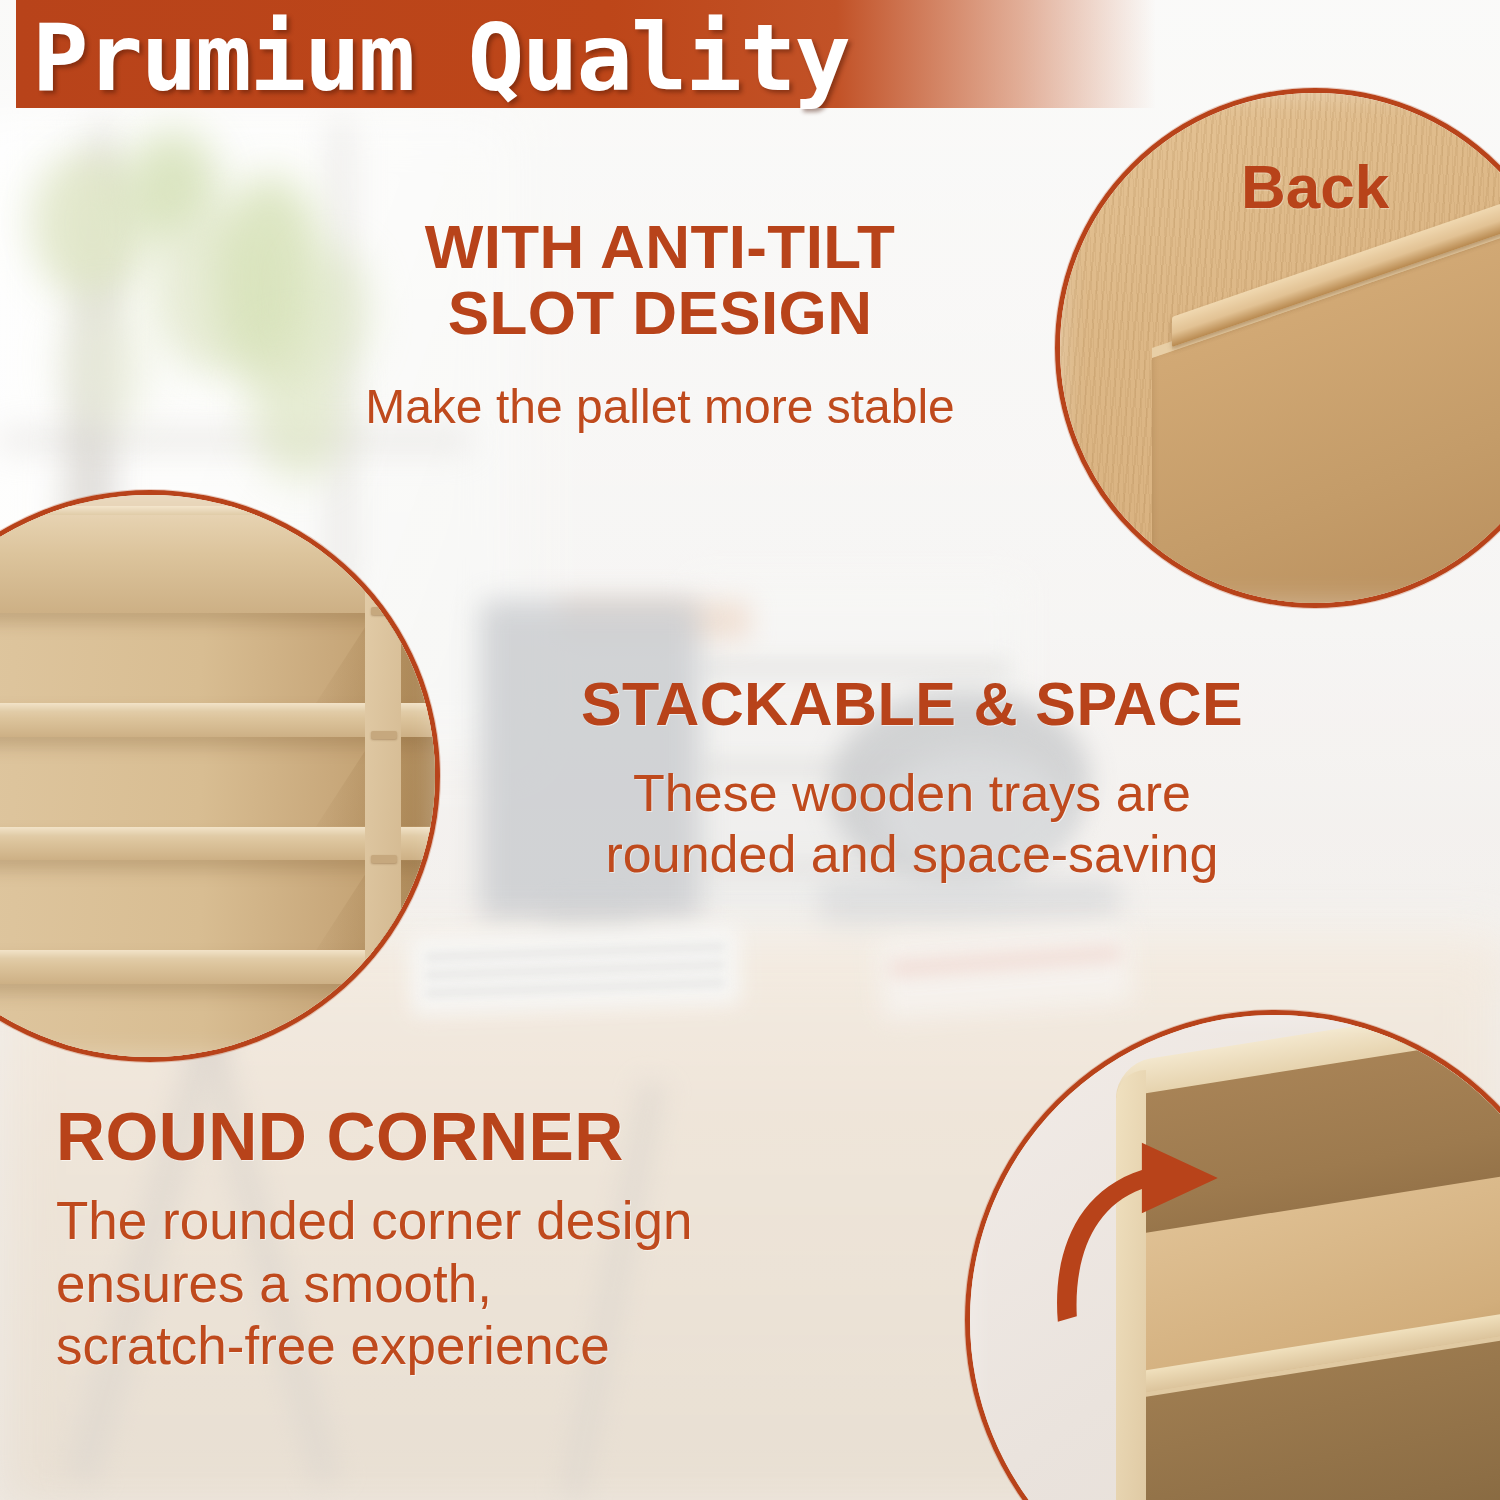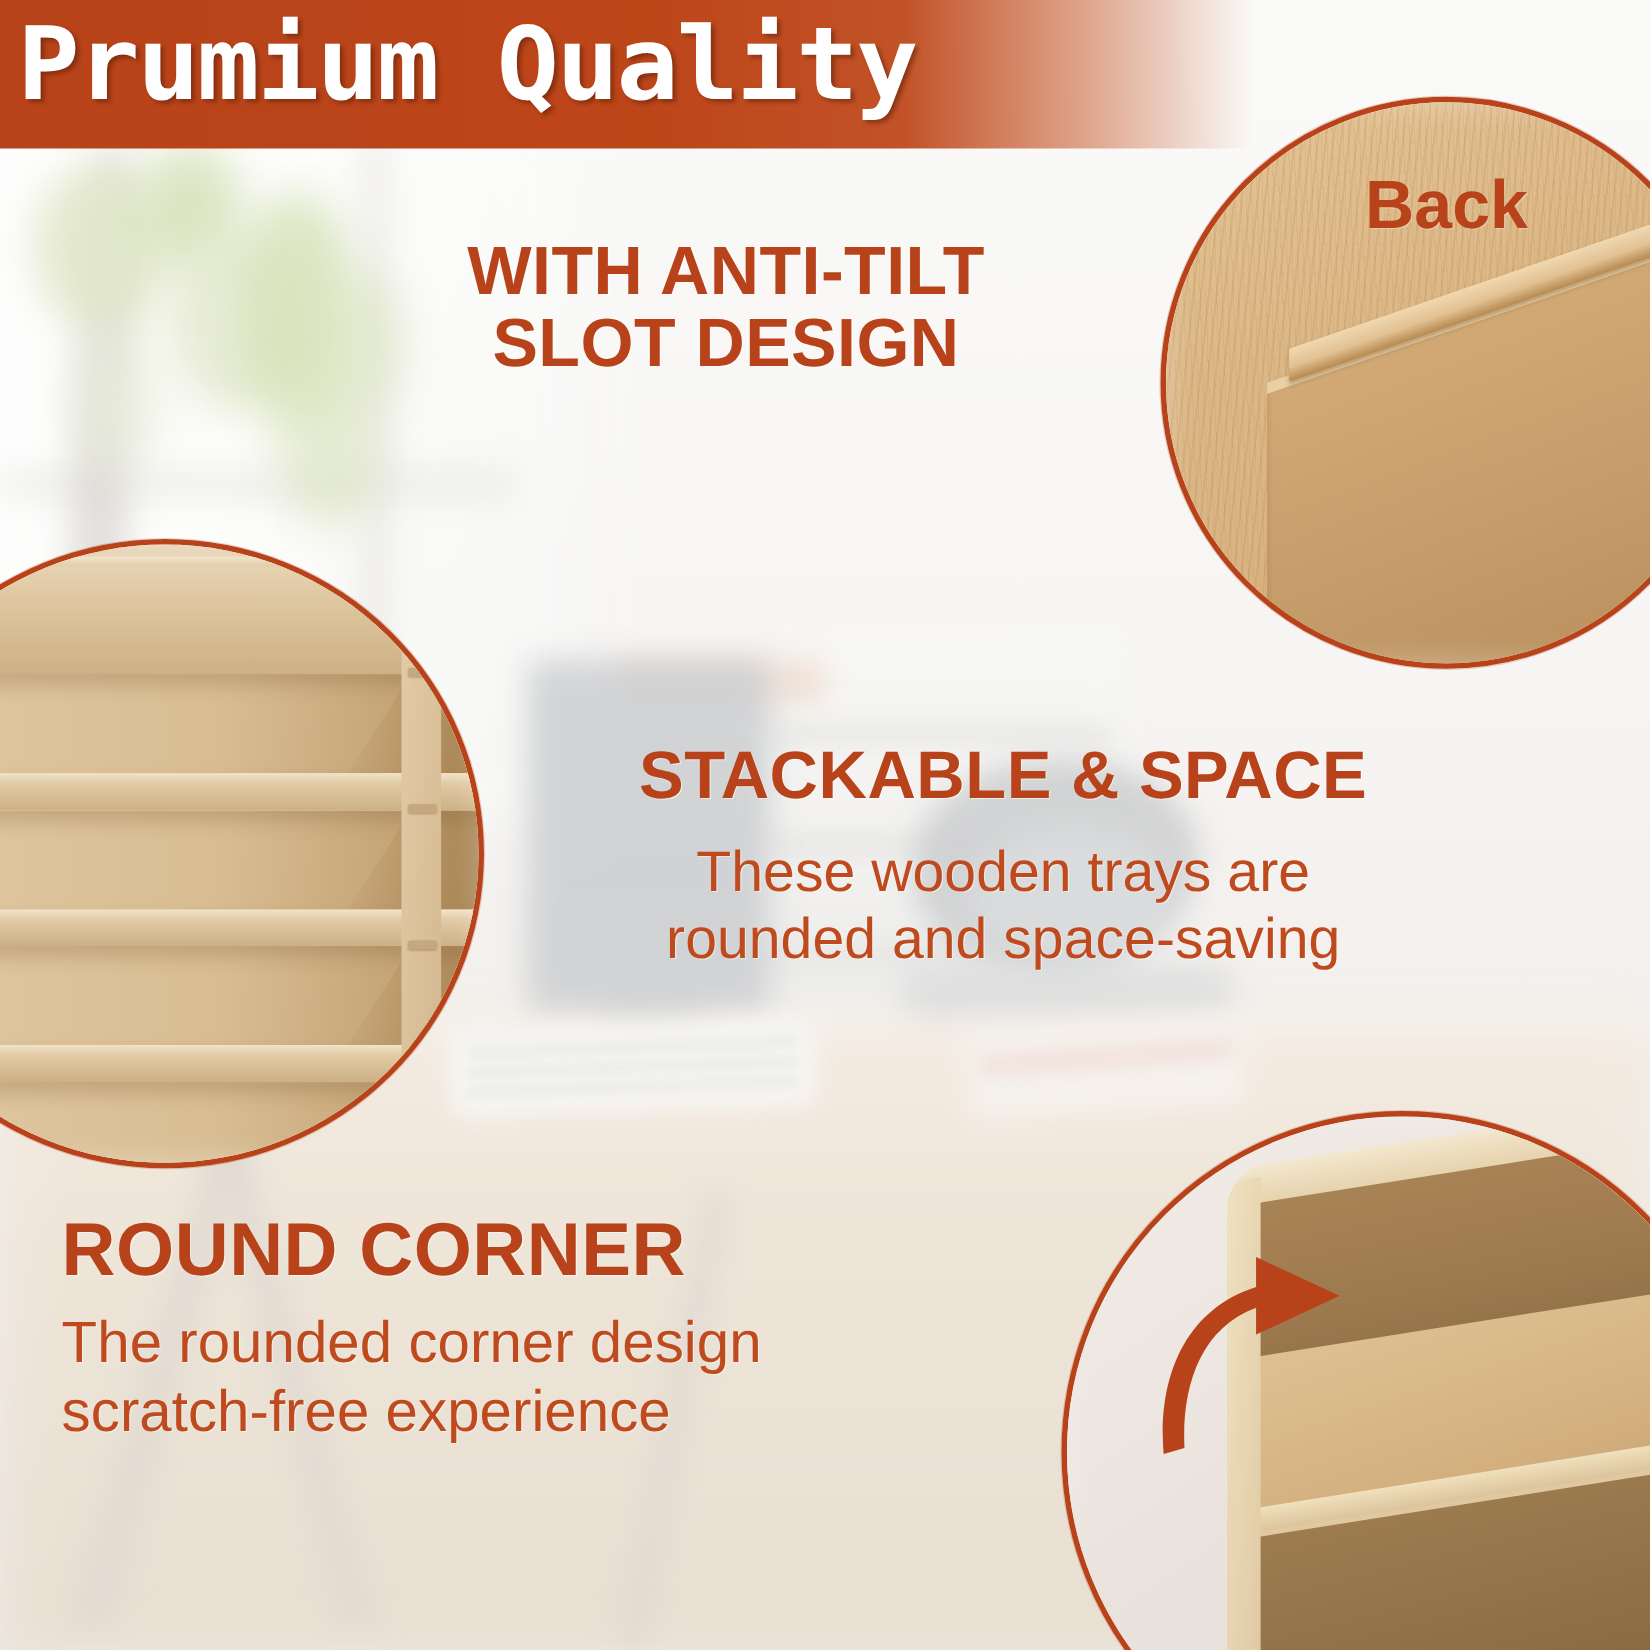--- a/index.html
+++ b/index.html
@@ -115,21 +115,21 @@
     position:absolute; left:890px; top:955px; width:230px; height:12px;
     background:#e6b7aa; filter:blur(9px); opacity:.7; transform:rotate(-4deg);
   }
   .bgsoft {
     position:absolute; inset:0;
     background:linear-gradient(180deg,rgba(255,255,255,.42) 0%,rgba(255,255,255,.28) 45%,rgba(255,255,255,.30) 100%);
   }
 
   
   .banner {
-    position:absolute; left:0; top:0; width:1140px; height:135px;
+    position:absolute; left:16px; top:0; width:1140px; height:108px;
     background:linear-gradient(90deg,#b8431a 0%,#bd4619 52%,#c25227 72%,rgba(205,110,70,.55) 88%,rgba(255,255,255,0) 100%);
     z-index:5;
     text-align:right;
   }
   .banner-title {
     position:absolute; left:24px; top:6px;
     font-family:"DejaVu Sans Mono", monospace;
     font-weight:bold;
     font-size:92px;
     letter-spacing:-2px;
@@ -335,31 +335,33 @@
   <div class="bgsoft"></div>
 </div>
 
 <div class="banner">
   <div class="banner-title">Prumium Quality</div>
 </div>
 
 <div class="block" id="blk1">
   <div class="head">WITH ANTI-TILT</div>
   <div class="head">SLOT DESIGN</div>
+  <div class="sub">Make the pallet more stable</div>
 </div>
 
 <div class="block" id="blk2">
   <div class="head">STACKABLE &amp; SPACE</div>
   <div class="sub">These wooden trays are</div>
   <div class="sub" style="margin-top:0">rounded and space-saving</div>
 </div>
 
 <div class="block" id="blk3">
   <div class="head">ROUND CORNER</div>
   <div class="sub">The rounded corner design</div>
+  <div class="sub" style="margin-top:0">ensures a smooth,</div>
   <div class="sub" style="margin-top:0">scratch-free experience</div>
 </div>
 
 <div class="circ" id="circ-back">
   <div class="back-wood"></div>
   <div class="back-face"></div>
   <div class="back-facetop"></div>
   <div class="back-slotshadow"></div>
   <div class="back-slot"></div>
   <div class="back-label">Back</div>

